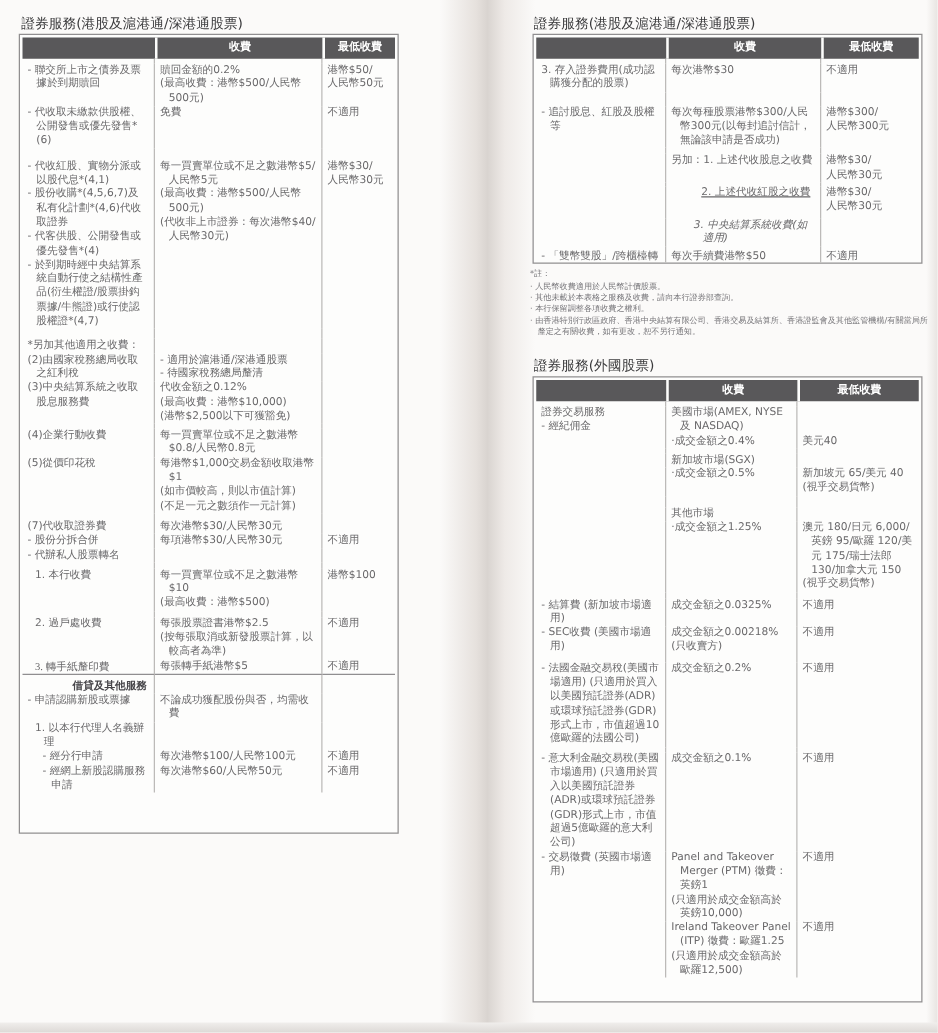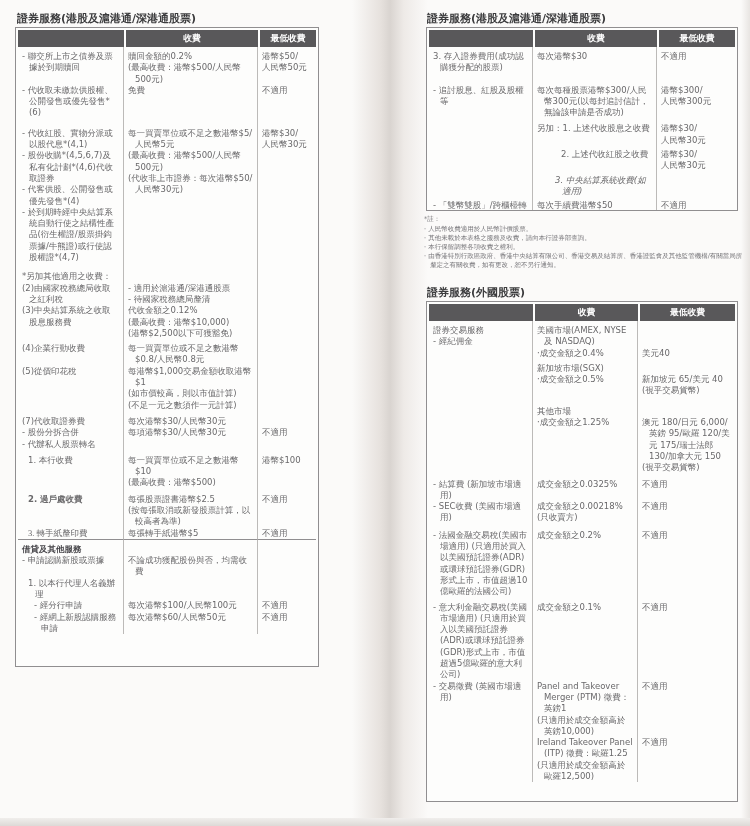--- a/index.html
+++ b/index.html
@@ -18,21 +18,21 @@
     position:absolute;right:0;top:0;width:9px;height:826px;
     background:linear-gradient(90deg, rgba(216,211,207,0), rgba(216,211,207,0.55));
     pointer-events:none;
   }
   .bottom-edge{
     position:absolute;left:0;top:818px;width:750px;height:8px;
     background:linear-gradient(180deg,#f0eeec,#ddd9d6);
     pointer-events:none;
   }
   .page-title{
-    position:absolute;font-size:11px;font-weight:bold;color:#3b3b3d;white-space:nowrap;
+    position:absolute;font-size:11px;font-weight:normal;color:#3b3b3d;white-space:nowrap;
   }
   #lt-title{left:17px;top:11px;}
   #rt-title{left:427px;top:11px;}
   #ft-title{left:427px;top:285px;}
   .tbl-wrap{
     position:absolute;border:1px solid #908e90;background:#fdfdfc;padding:2px;
     box-sizing:border-box;overflow:hidden;
   }
   #left-table{left:15px;top:27px;width:304px;height:640px;}
   #right-table1{left:426px;top:27px;width:312px;height:184px;}
@@ -46,21 +46,21 @@
     height:17px;padding:0 4px;text-align:center;overflow:hidden;white-space:nowrap;
   }
   table.fee-table th + th{border-left:2px solid #fdfdfc;}
   table.fee-table td{
     vertical-align:top;padding:0 4px;overflow:hidden;
   }
   table.fee-table td.c0, table.fee-table td.c1{border-right:1px solid #bcbab8;}
   tr.gap td{padding:0;}
   tr.rule td{border-top:1px solid #908e90;padding-top:4px;}
   .ln{padding-left:7px;text-indent:-7px;overflow-wrap:anywhere;}
-  .sec .ln{font-weight:bold;color:#47464a;}
+  .sec .ln{font-weight:bold;color:#47464a;margin-left:36px;}
   .notes{
     position:absolute;left:424px;top:215px;width:320px;
     font-size:6.5px;line-height:1.38;color:#77767a;
   }
   .notes-title{margin-bottom:1px;}
   .note-ln{padding-left:6px;text-indent:-6px;overflow-wrap:anywhere;}
 </style>
 </head>
 <body>
 
@@ -121,21 +121,21 @@
           <tr>
             <td class="c0">
               <div class="ln">- 代收紅股、實物分派或以股代息*(4,1)</div>
               <div class="ln">- 股份收購*(4,5,6,7)及私有化計劃*(4,6)代收取證券</div>
               <div class="ln">- 代客供股、公開發售或優先發售*(4)</div>
               <div class="ln">- 於到期時經中央結算系統自動行使之結構性產品(衍生權證/股票掛鈎票據/牛熊證)或行使認股權證*(4,7)</div>
             </td>
             <td class="c1">
               <div class="ln">每一買賣單位或不足之數港幣$5/人民幣5元</div>
               <div class="ln">(最高收費：港幣$500/人民幣500元)</div>
-              <div class="ln">(代收非上市證券：每次港幣$50/人民幣30元)</div>
+              <div class="ln">(代收非上市證券：每次港幣$40/人民幣30元)</div>
             </td>
             <td class="c2">
               <div class="ln">港幣$30/</div>
               <div class="ln">人民幣30元</div>
             </td>
           </tr>
           <tr class="gap">
             <td class="c0" style="height: 8px;"></td>
             <td class="c1" style="height: 8px;"></td>
             <td class="c2" style="height: 8px;"></td>
@@ -242,21 +242,21 @@
               <div class="ln">港幣$100</div>
             </td>
           </tr>
           <tr class="gap">
             <td class="c0" style="height: 5px;"></td>
             <td class="c1" style="height: 5px;"></td>
             <td class="c2" style="height: 5px;"></td>
           </tr>
           <tr>
             <td class="c0">
-              <div class="ln" style="padding-left: 13px; font-weight: bold;">2. 過戶處收費</div>
+              <div class="ln" style="padding-left: 13px;">2. 過戶處收費</div>
             </td>
             <td class="c1">
               <div class="ln">每張股票證書港幣$2.5</div>
               <div class="ln">(按每張取消或新發股票計算，以較高者為準)</div>
             </td>
             <td class="c2">
               <div class="ln">不適用</div>
             </td>
           </tr>
           <tr>
@@ -384,21 +384,21 @@
             </td>
           </tr>
           <tr class="gap">
             <td class="c0" style="height: 3px;"></td>
             <td class="c1" style="height: 3px;"></td>
             <td class="c2" style="height: 3px;"></td>
           </tr>
           <tr>
             <td class="c0"></td>
             <td class="c1">
-              <div class="ln" style="padding-left: 31px;">2. 上述代收紅股之收費</div>
+              <div class="ln" style="padding-left: 31px; text-decoration: underline;">2. 上述代收紅股之收費</div>
             </td>
             <td class="c2">
               <div class="ln">港幣$30/</div>
               <div class="ln">人民幣30元</div>
             </td>
           </tr>
           <tr class="gap">
             <td class="c0" style="height: 3px;"></td>
             <td class="c1" style="height: 3px;"></td>
             <td class="c2" style="height: 3px;"></td>

